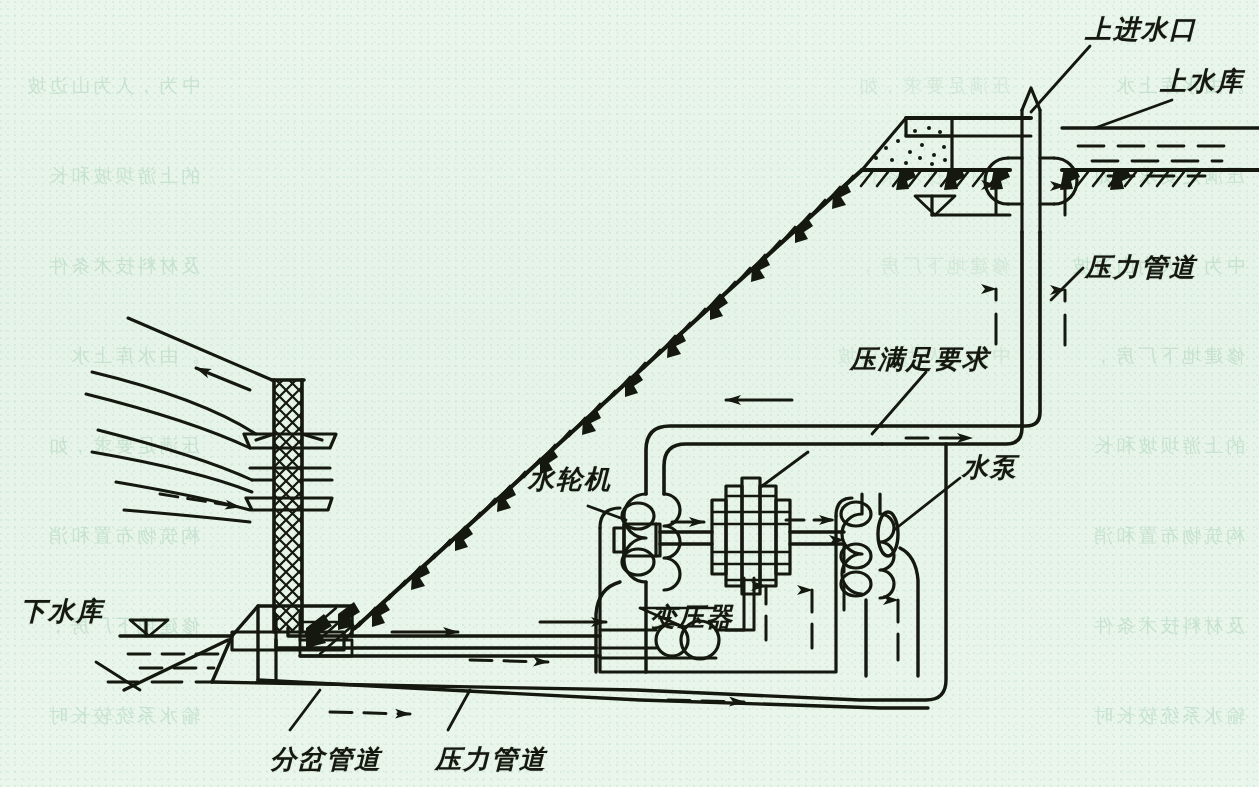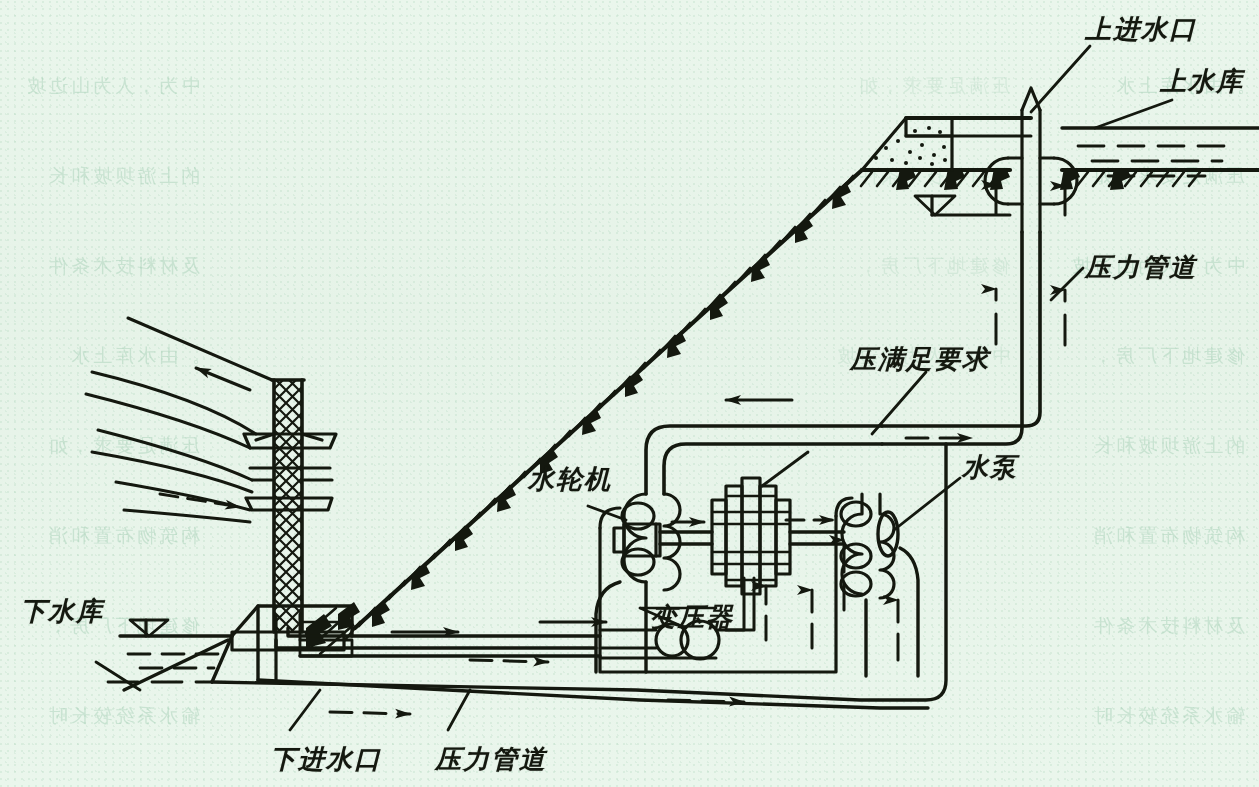--- a/index.html
+++ b/index.html
@@ -438,16 +438,16 @@
   </svg>
 
   <div class="lbl" style="left:1085px;top:12px;">上进水口</div>
   <div class="lbl" style="left:1160px;top:64px;">上水库</div>
   <div class="lbl" style="left:1085px;top:250px;">压力管道</div>
   <div class="lbl" style="left:850px;top:342px;">压满足要求</div>
   <div class="lbl" style="left:528px;top:462px;text-align:center;">水轮机</div>
   <div class="lbl" style="left:930px;top:450px;margin-left:32px;">水泵</div>
   <div class="lbl" style="left:650px;top:600px;">变压器</div>
   <div class="lbl" style="left:20px;top:594px;">下水库</div>
-  <div class="lbl" style="left:270px;top:742px;">下进水口</div>
+  <div class="lbl" style="left:270px;top:742px;">分岔管道</div>
   <div class="lbl" style="left:435px;top:742px;">压力管道</div>
 
 </div>
 
 </body></html>

